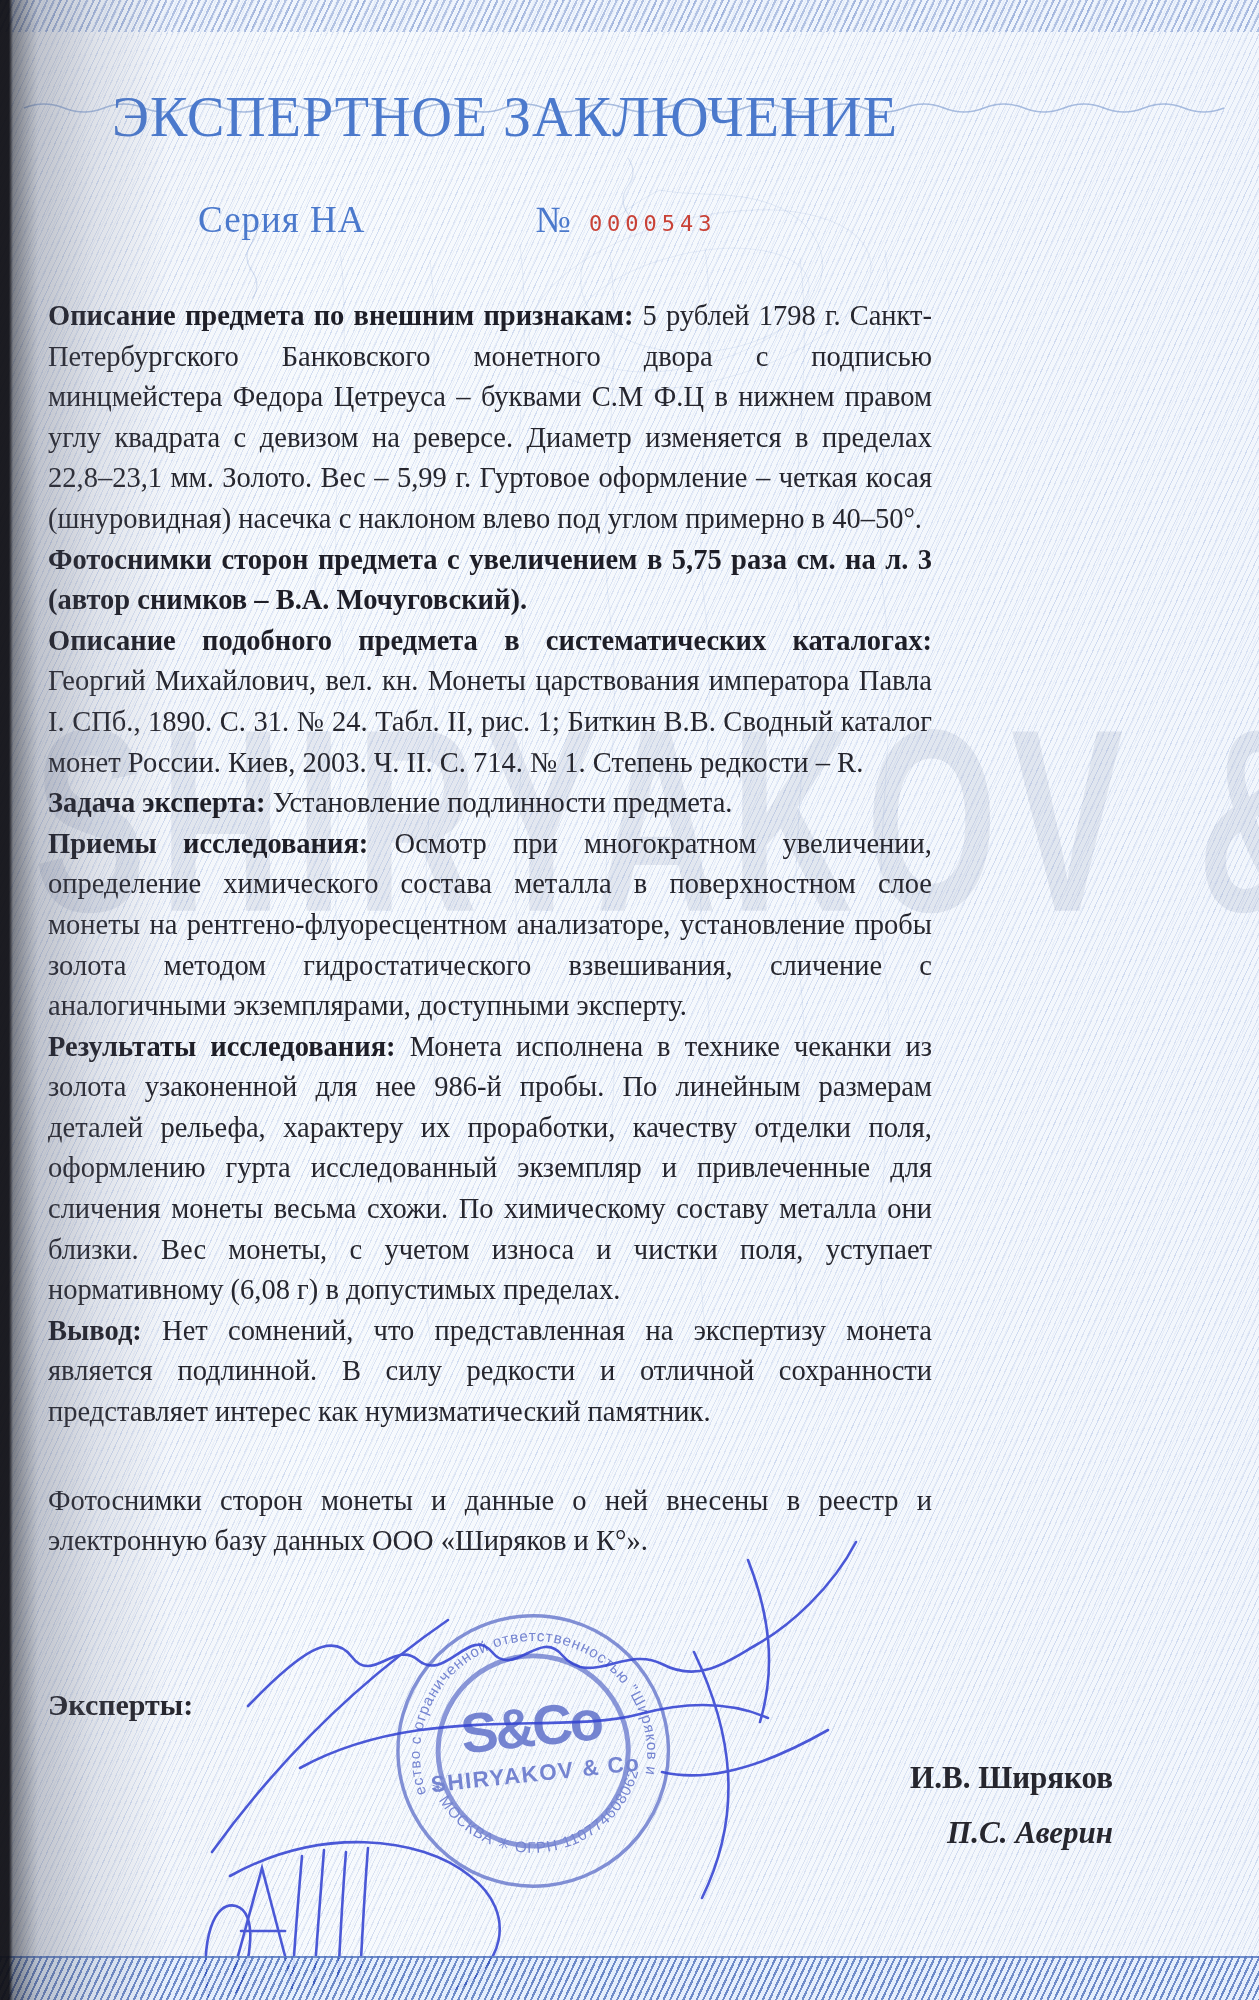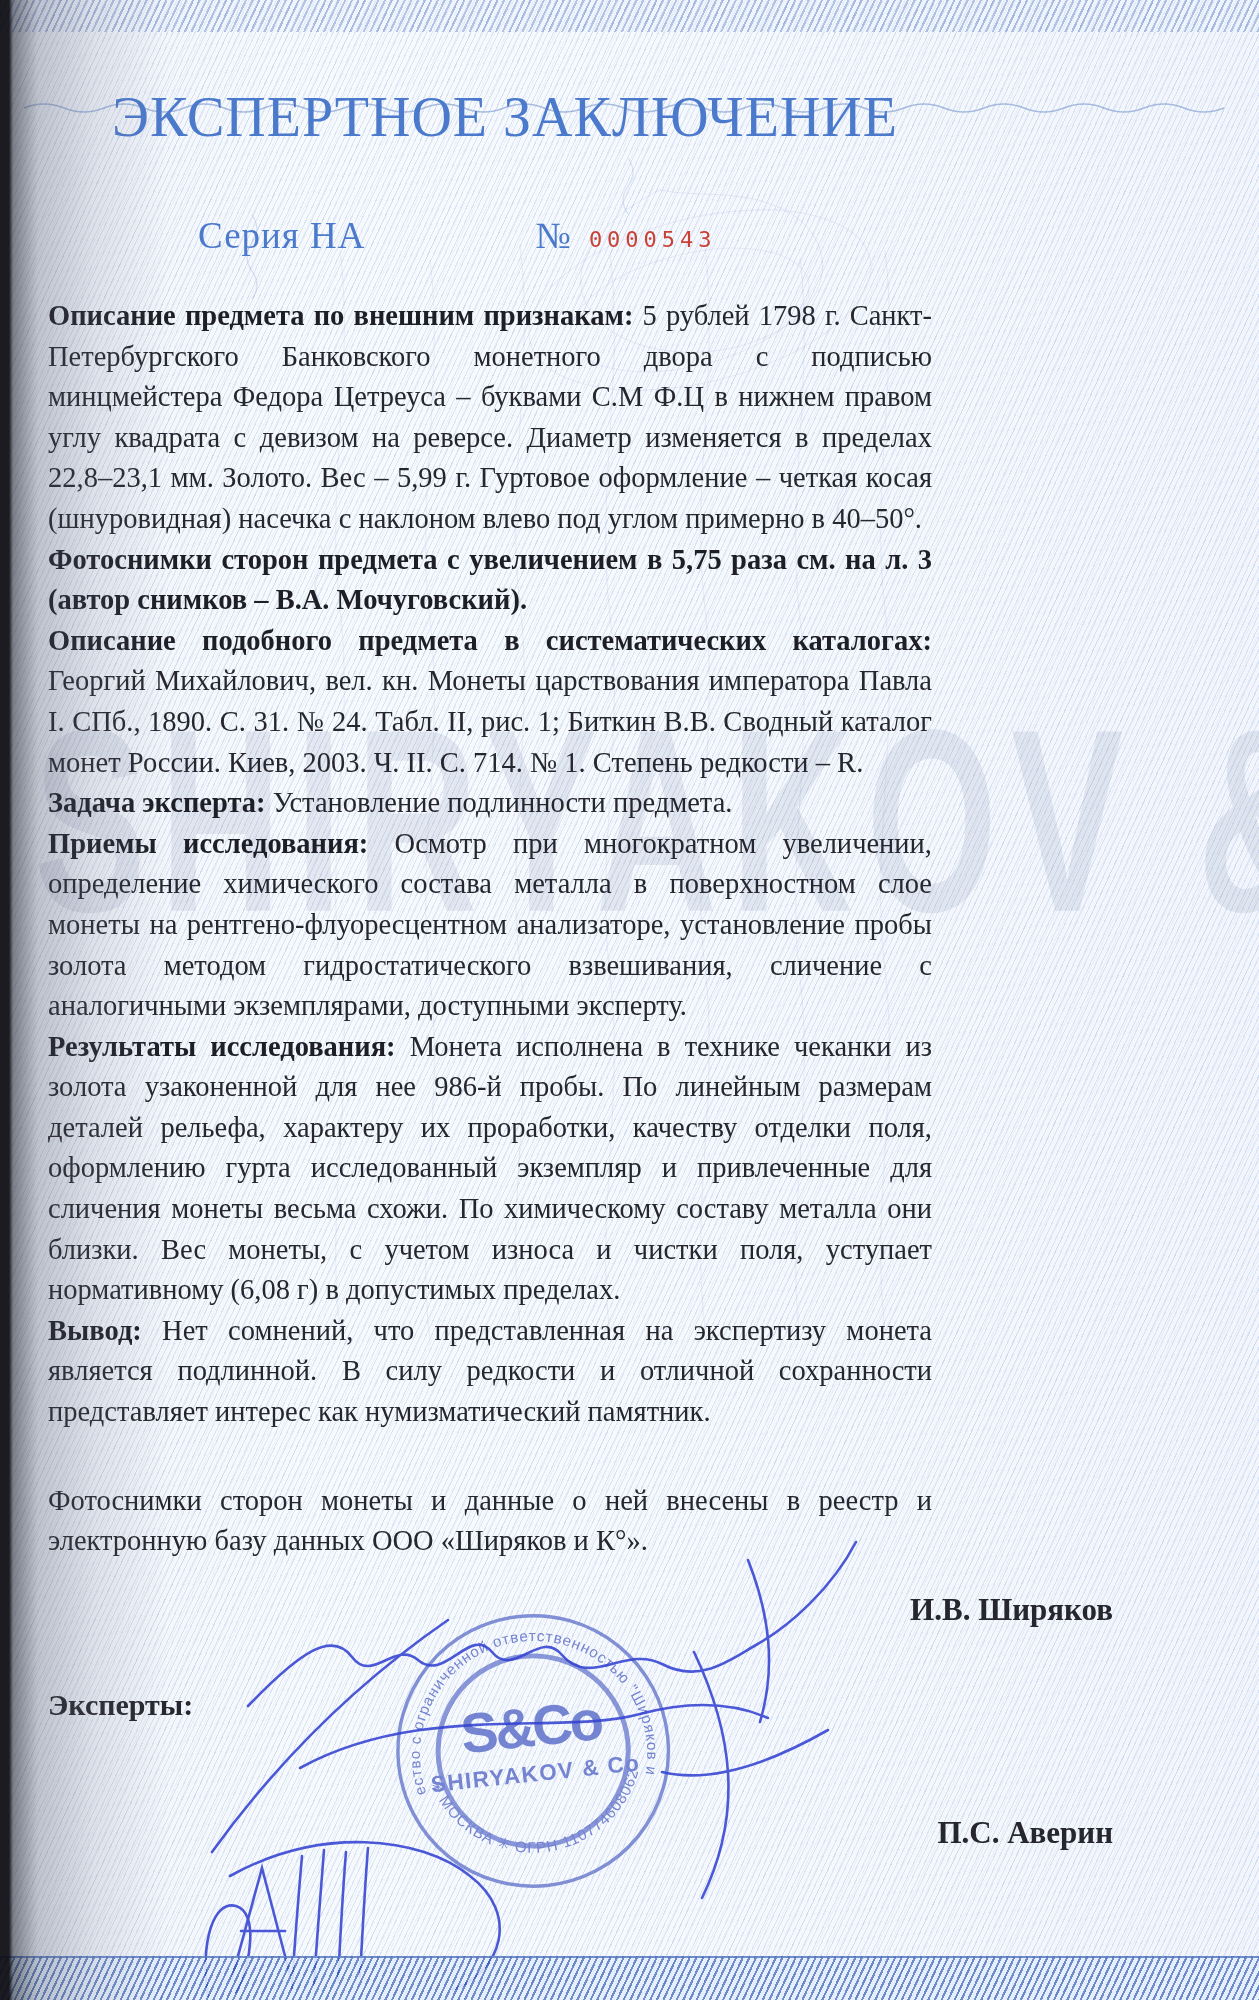--- a/index.html
+++ b/index.html
@@ -22,36 +22,36 @@
     background:linear-gradient(to right, rgba(16,16,22,0.95) 0 9px, rgba(30,33,43,0.55) 13px,
        rgba(70,75,92,0.28) 38px, rgba(110,116,134,0.14) 95px, rgba(120,126,142,0.0) 168px);}
   .watermark{
     position:absolute;top:672px;left:34px;z-index:2;white-space:nowrap;pointer-events:none;
     font-family:"Liberation Sans",sans-serif;font-weight:bold;font-size:168px;letter-spacing:14px;
     color:rgba(104,117,152,0.13);transform:scaleY(1.55);transform-origin:top left;}
   .title{
     position:absolute;top:86px;left:40px;width:930px;z-index:3;text-align:center;
     font-size:56px;line-height:62px;letter-spacing:1px;color:#4b79cc;font-weight:500;}
   .series-row{position:absolute;top:198px;left:40px;width:930px;z-index:3;display:flex;align-items:flex-start;
-    padding-left:158px;gap:170px;color:#4b79cc;font-size:37px;margin-top:16px;}
+    padding-left:158px;gap:170px;color:#4b79cc;font-size:37px;}
   .series{letter-spacing:1px;}
   .num-group{display:flex;align-items:baseline;gap:18px;}
   .no{font-size:37px;}
   .serial{font-family:"DejaVu Sans Mono",monospace;font-size:22px;letter-spacing:5px;color:#c94136;
     transform:translateY(-1px);}
   .content{
     position:absolute;top:296px;left:48px;width:884px;z-index:3;
     font-size:28.5px;line-height:40.6px;color:#26262e;text-align:justify;}
   .content p{margin:0;}
   .content p.gap{margin-top:48px;}
   .content b{color:#1e1e27;}
   .experts-label{position:absolute;top:1688px;left:48px;z-index:3;font-size:30px;font-weight:bold;color:#26262e;}
   .expert-name{position:absolute;right:146px;z-index:3;font-size:31px;font-weight:bold;color:#26262e;text-align:right;}
-  .expert-name.first{top:1592px;}
-  .expert-name.second{top:1815px;}
+  .expert-name.first{top:1760px;}
+  .expert-name.second{top:1815px;font-style:italic;}
   .stamp{position:absolute;left:386px;top:1598px;width:294px;height:302px;z-index:4;opacity:0.82;
     transform:rotate(-6deg);pointer-events:none;}
   .stamp .ring{font-family:"Liberation Sans",sans-serif;font-size:15.5px;letter-spacing:1px;fill:#5a6cc8;}
   .stamp .stamp-logo{font-family:"Liberation Sans",sans-serif;font-weight:bold;font-size:57px;
     letter-spacing:-3px;fill:#5a6cc8;}
   .stamp .stamp-name{font-family:"Liberation Sans",sans-serif;font-weight:bold;font-size:23px;
     letter-spacing:1.5px;fill:#5a6cc8;}
   .signatures{position:absolute;inset:0;z-index:5;pointer-events:none;}
 </style>
 </head>

